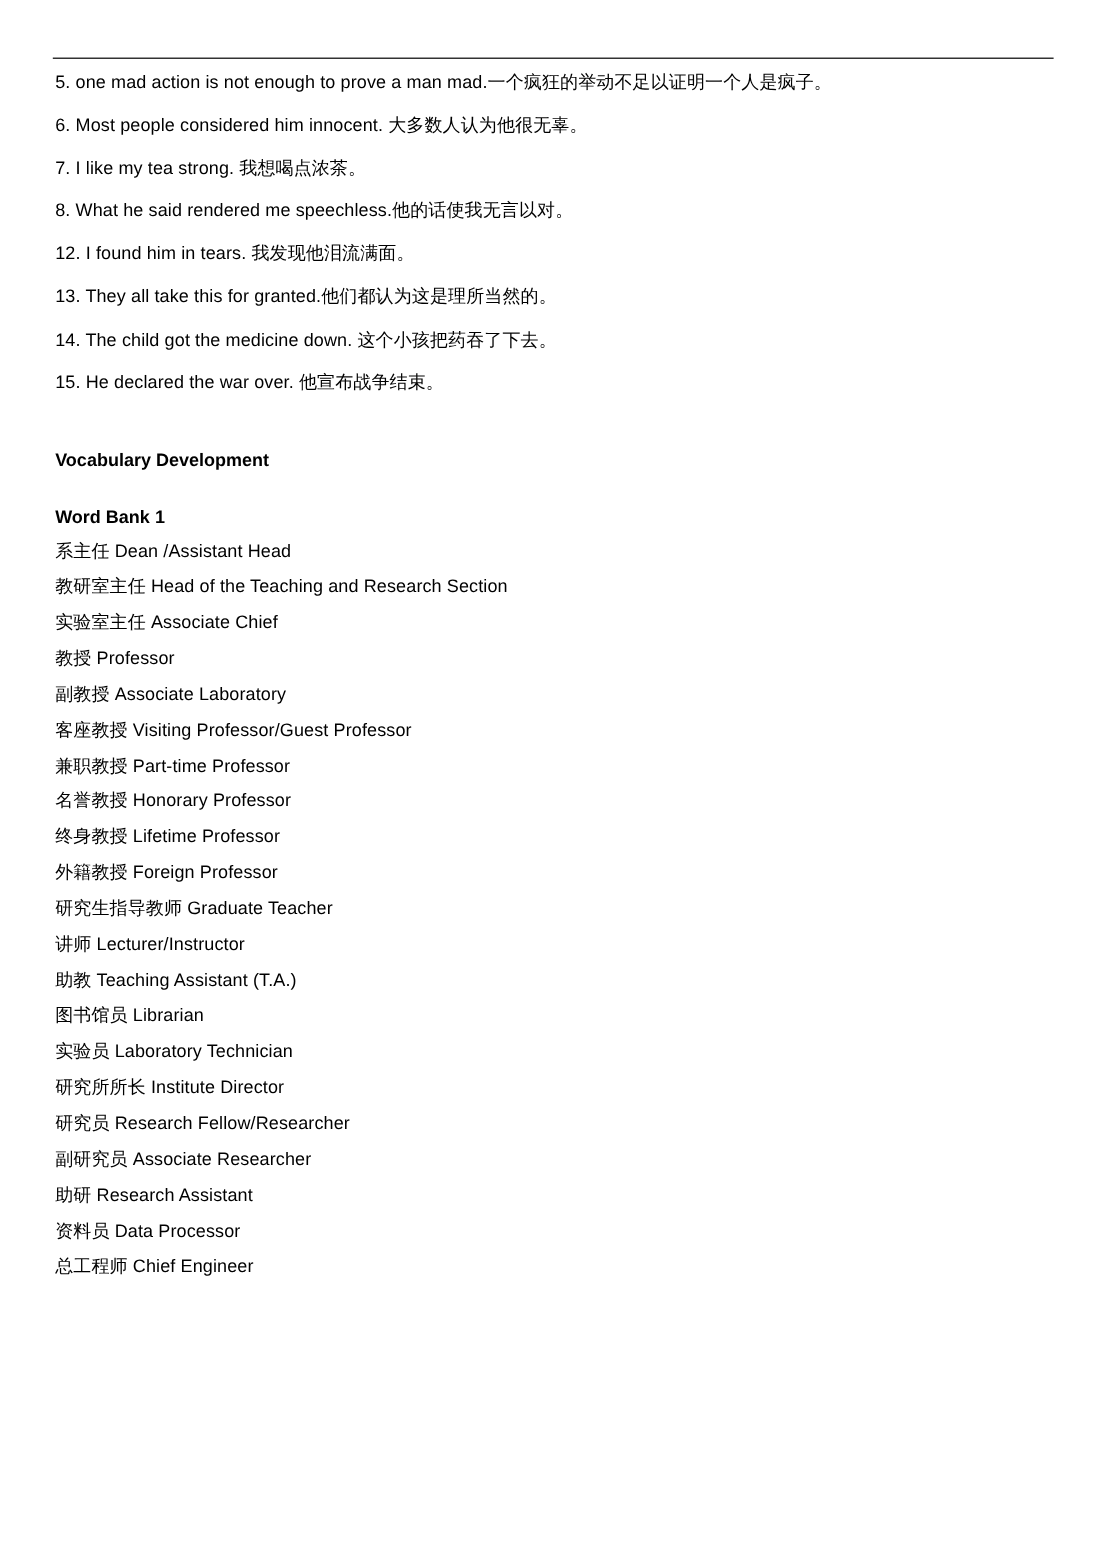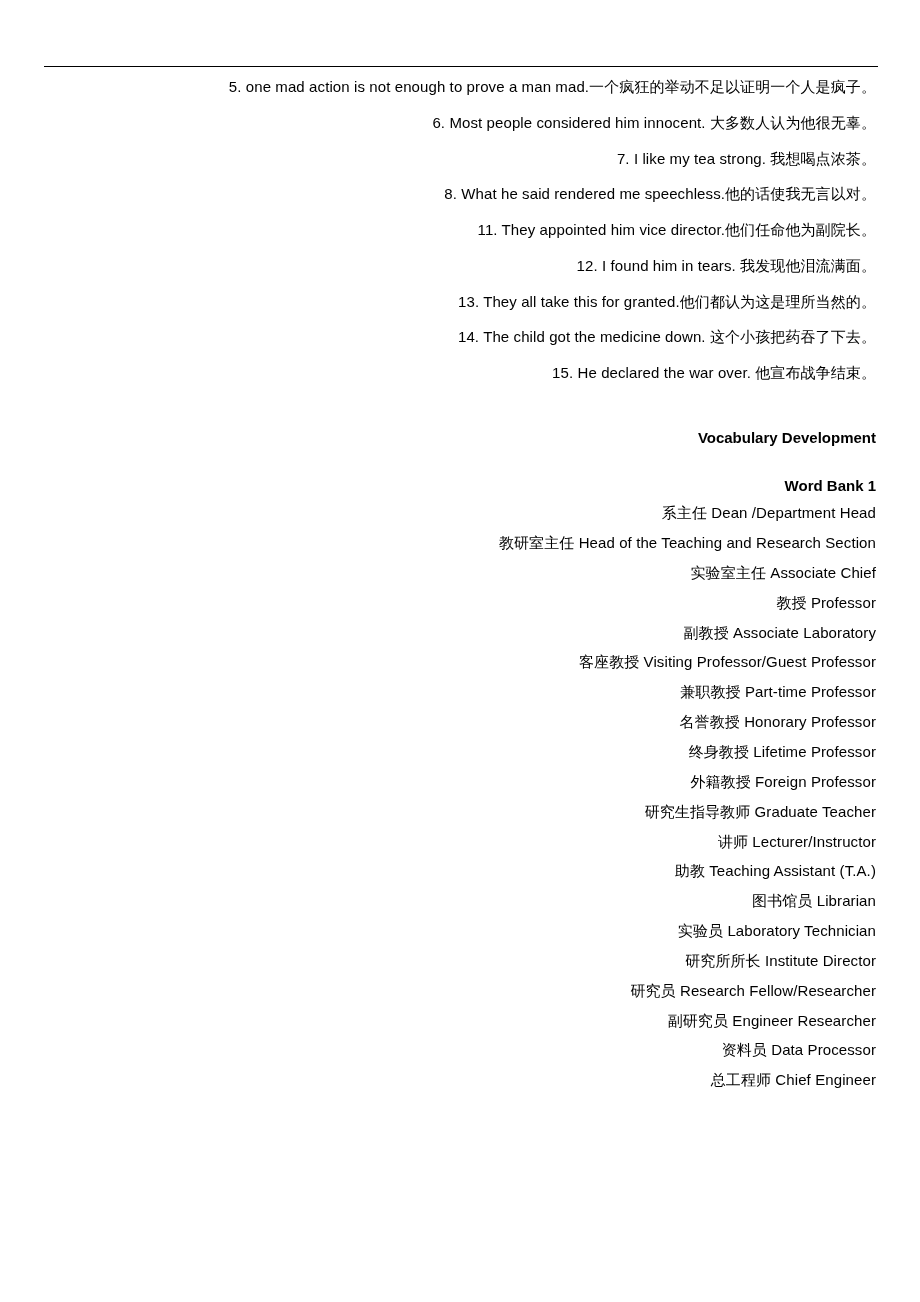--- a/index.html
+++ b/index.html
@@ -9,22 +9,21 @@
     width: 920px;
     height: 1302px;
   }
   body {
     font-family: Verdana, "Microsoft YaHei", "SimSun", sans-serif;
     font-size: 15px;
     color: #000000;
     line-height: 1.35;
   }
   .page {
-    padding: 66px 44px 60px 46px;
-    text-align: right;
+    padding: 48px 44px 60px 46px;
   }
   .rule {
     border-top: 1.5px solid #000;
     margin: 0 -2px 10px -2px;
   }
   .sentence {
     margin: 0 0 15.5px 0;
     font-family: Verdana, "SimSun", sans-serif;
     font-size: 15px;
     letter-spacing: 0.1px;
@@ -51,47 +50,47 @@
 </head>
 <body>
 
 <div class="page">
   <div class="rule"></div>
 
   <p class="sentence">5. one mad action is not enough to prove a man mad.一个疯狂的举动不足以证明一个人是疯子。</p>
   <p class="sentence">6. Most people considered him innocent. 大多数人认为他很无辜。</p>
   <p class="sentence">7. I like my tea strong. 我想喝点浓茶。</p>
   <p class="sentence">8. What he said rendered me speechless.他的话使我无言以对。</p>
-  <p class="sentence">11. They appointed him vice director.他们任命他为副院长。</p>
   <p class="sentence">12. I found him in tears. 我发现他泪流满面。</p>
   <p class="sentence">13. They all take this for granted.他们都认为这是理所当然的。</p>
   <p class="sentence">14.  The child got the medicine down. 这个小孩把药吞了下去。</p>
   <p class="sentence">15. He declared the war over. 他宣布战争结束。</p>
 
   <div class="section-gap"></div>
 
   <p class="heading">Vocabulary Development</p>
 
   <div class="section-gap-small"></div>
 
   <p class="heading" style="margin-bottom:7px">Word Bank 1</p>
 
-  <p class="vocab-line">系主任 Dean /Department Head</p>
+  <p class="vocab-line">系主任 Dean /Assistant Head</p>
   <p class="vocab-line">教研室主任 Head of the Teaching and Research Section</p>
   <p class="vocab-line">实验室主任 Associate Chief</p>
   <p class="vocab-line">教授 Professor</p>
   <p class="vocab-line">副教授 Associate Laboratory</p>
   <p class="vocab-line">客座教授 Visiting Professor/Guest Professor</p>
   <p class="vocab-line">兼职教授 Part-time Professor</p>
   <p class="vocab-line">名誉教授 Honorary Professor</p>
   <p class="vocab-line">终身教授 Lifetime Professor</p>
   <p class="vocab-line">外籍教授 Foreign Professor</p>
   <p class="vocab-line">研究生指导教师 Graduate Teacher</p>
   <p class="vocab-line">讲师 Lecturer/Instructor</p>
   <p class="vocab-line">助教 Teaching Assistant (T.A.)</p>
   <p class="vocab-line">图书馆员 Librarian</p>
   <p class="vocab-line">实验员 Laboratory Technician</p>
   <p class="vocab-line">研究所所长 Institute Director</p>
   <p class="vocab-line">研究员 Research Fellow/Researcher</p>
-  <p class="vocab-line">副研究员 Engineer Researcher</p>
+  <p class="vocab-line">副研究员 Associate Researcher</p>
+  <p class="vocab-line">助研 Research Assistant</p>
   <p class="vocab-line">资料员 Data Processor</p>
   <p class="vocab-line">总工程师 Chief Engineer</p>
 </div>
 
 </body></html>

